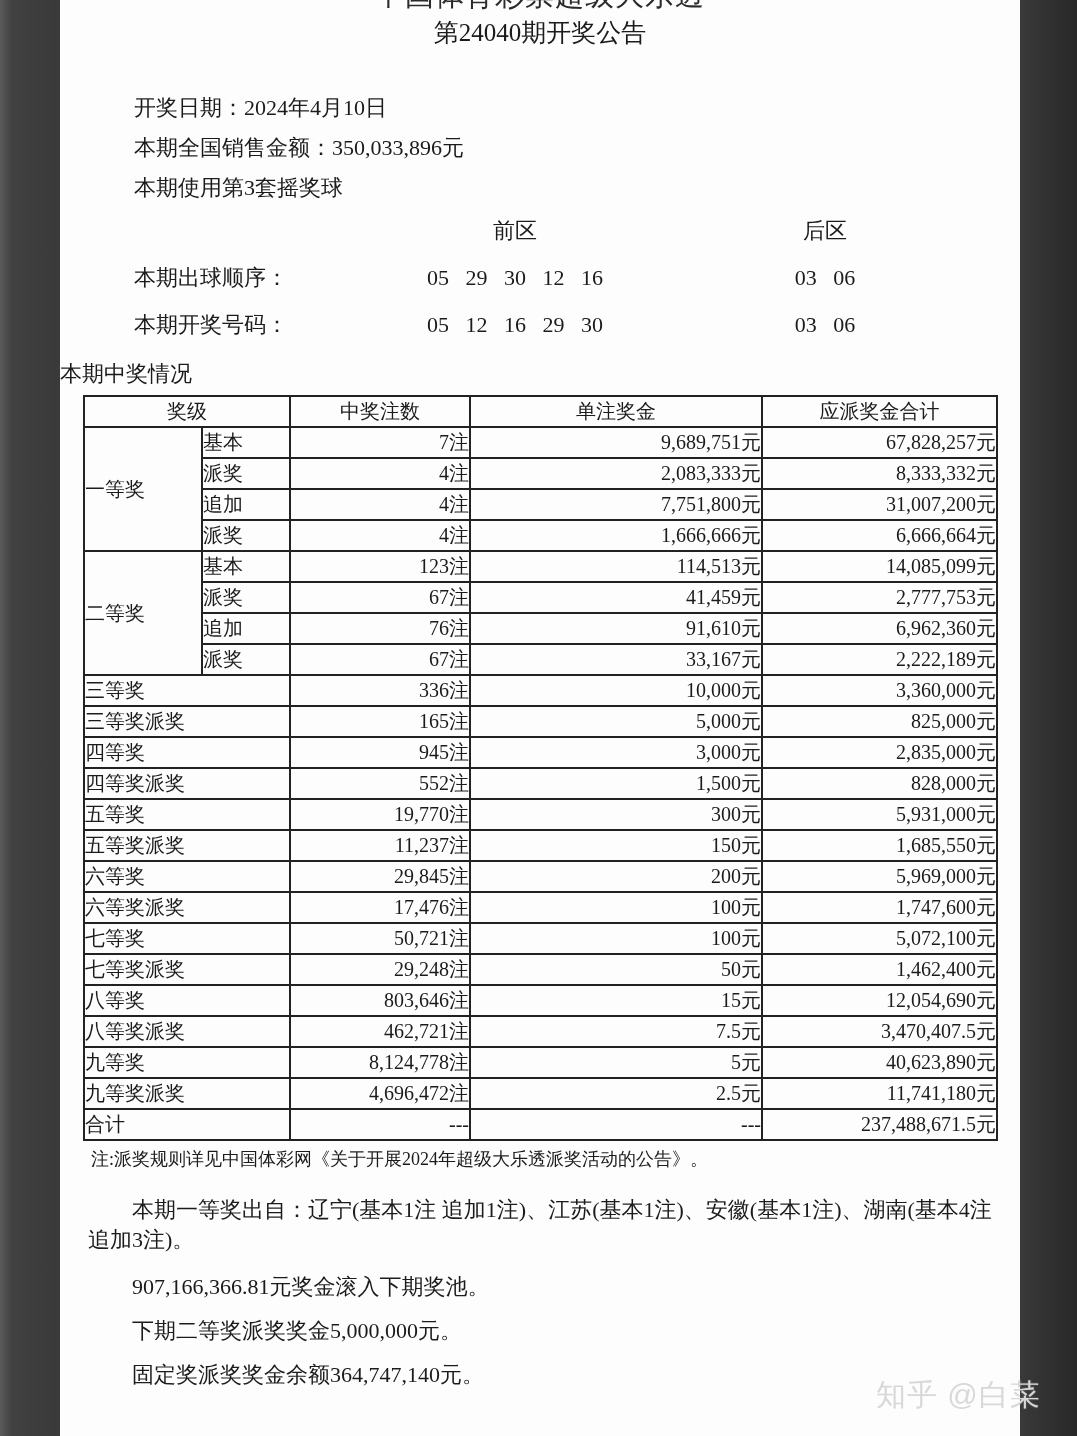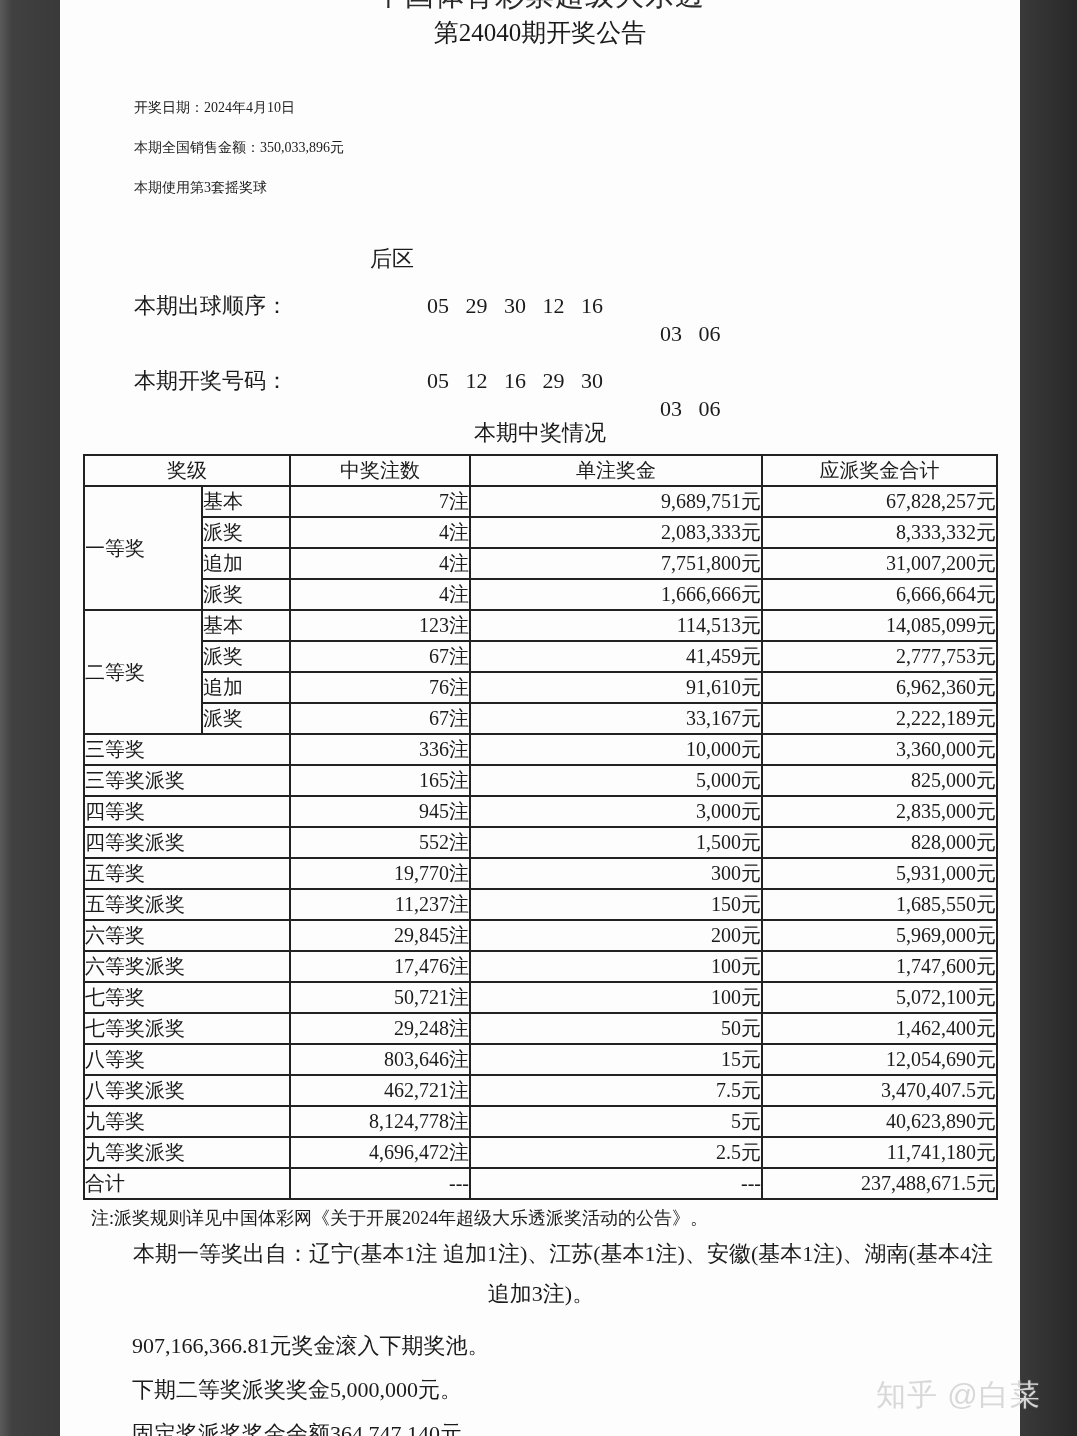--- a/index.html
+++ b/index.html
@@ -8,40 +8,40 @@
     background:linear-gradient(90deg,#5a5a5a 0px,#414141 12px,#3a3a3a 55px,#3a3a3a 1018px,#323232 1045px,#282828 1077px);
     font-family:"Liberation Serif","DejaVu Serif",serif;color:#1b1b1b;
   }
   #page{position:absolute;left:60px;top:0;width:960px;height:1436px;background:#fdfdfd;overflow:hidden;}
 
   .title1-clip{height:12px;overflow:hidden;}
   .title1{font-size:29px;line-height:31px;margin-top:-20px;text-align:center;letter-spacing:1px;color:#2a2a2a;}
   .title2{margin-top:5px;font-size:25px;line-height:31px;text-align:center;}
 
   .info{margin-top:48px;}
-  .info-line{font-size:14px;line-height:23px;margin:0 0 17px 0;padding-left:74px;}
+  .info-line{font-size:22px;line-height:23px;margin:0 0 17px 0;padding-left:74px;}
 
   .zone-row{display:flex;font-size:22px;line-height:24px;}
   .zr-head{margin-top:20px;}
   .zr{margin-top:23px;}
   .zr-label{width:310px;padding-left:74px;box-sizing:border-box;}
   .zr-front{width:290px;text-align:center;word-spacing:11px;}
-  .zr-back{width:330px;word-spacing:11px;margin-top:28px;}
-
-  .table-title{font-size:22px;line-height:24px;text-align:center;}
+  .zr-back{width:330px;text-align:center;word-spacing:11px;}
+
+  .table-title{margin-top:25px;font-size:22px;line-height:24px;text-align:left;}
 
   table.prize{border-collapse:collapse;margin:9px 0 0 23px;table-layout:fixed;width:913px;font-size:20px;}
   table.prize th,table.prize td{border:2px solid #222;font-weight:normal;padding:0;height:29px;line-height:29px;overflow:hidden;white-space:nowrap;}
   table.prize tr.thin td{border-top-width:1px;}
   .c-center{}
   .c-num{text-align:right;padding-right:13px;}
 
   .note{margin:7px 16px 0 31px;font-size:18px;line-height:22px;}
   .para{font-size:22px;margin-left:28px;width:906px;}
-  .para1{margin-top:5px;line-height:40px;text-indent:44px;text-align:center;}
+  .para1{margin-top:25px;line-height:30px;text-indent:44px;}
   .para-s{margin-top:20px;line-height:24px;text-indent:44px;}
 
   .watermark{
     position:absolute;left:876px;top:1379px;z-index:3;
     font-family:"Liberation Sans",sans-serif;font-size:30px;line-height:32px;
     color:#d8d8d8;letter-spacing:1px;text-shadow:0 0 2px rgba(255,255,255,0.35);
   }
 </style>
 </head>
 <body>
@@ -55,20 +55,21 @@
     <div class="title2">第24040期开奖公告</div>
 
     <div class="info">
       <div class="info-line">开奖日期：2024年4月10日</div>
       <div class="info-line">本期全国销售金额：350,033,896元</div>
       <div class="info-line">本期使用第3套摇奖球</div>
     </div>
 
     <div class="zone-row zr-head">
       <div class="zr-label"></div>
+      <div class="zr-front">前区</div>
       <div class="zr-back">后区</div>
     </div>
 
     <div class="zone-row zr">
       <div class="zr-label">本期出球顺序：</div>
       <div class="zr-front">05 29 30 12 16</div>
       <div class="zr-back">03 06</div>
     </div>
 
     <div class="zone-row zr">

